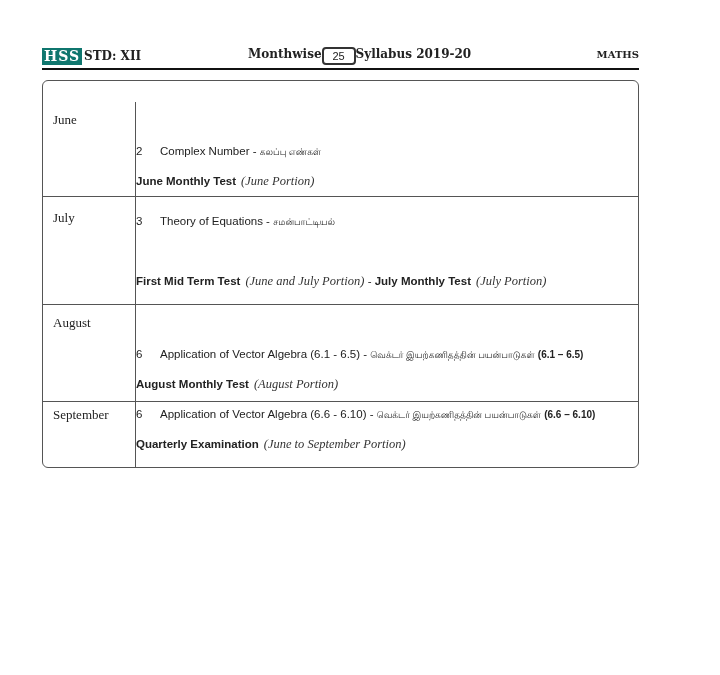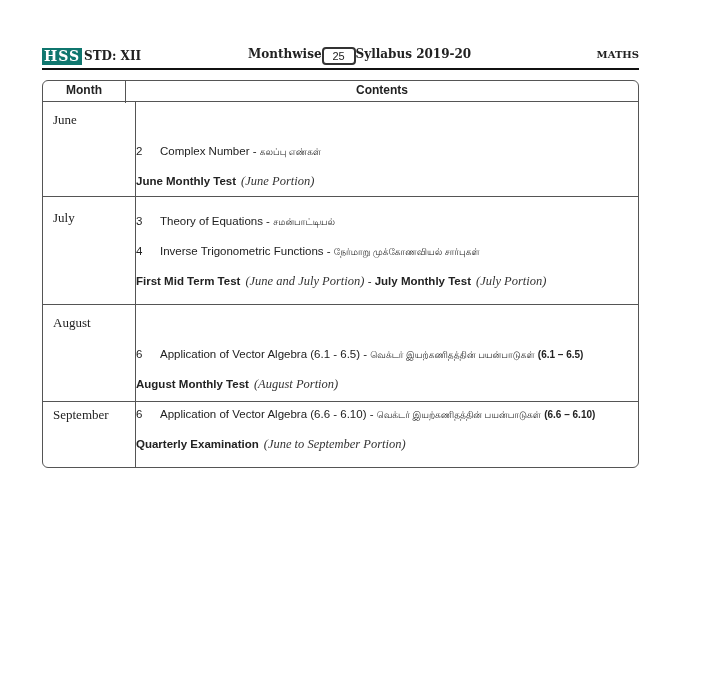--- a/index.html
+++ b/index.html
@@ -35,48 +35,40 @@
   <span class="mid">
     <span>Monthwise</span>
     <span class="pagebox">25</span>
     <span>Syllabus 2019-20</span>
   </span>
   <span class="subject">MATHS</span>
 </div>
 
 <div class="table">
 
-  <div class="row" style="top:0;height:20px;">
-    <div class="c1 th">Month</div>
-    <div class="c2 th">Contents</div>
-  </div>
 
   <div class="row" style="top:21px;height:94px;">
     <div class="c1 month">June</div>
     <div class="c2">
       <div class="line" style="top:43px;">
         <span class="num">2</span><span>Complex Number -</span>
         <span class="tamil">கலப்பு எண்கள்</span>
       </div>
       <div class="line" style="top:72px;">
         <span class="test">June Monthly Test</span><span class="portion">(June Portion)</span>
       </div>
     </div>
   </div>
 
   <div class="row" style="top:116px;height:107px;">
     <div class="c1 month" style="padding-top:13px;">July</div>
     <div class="c2">
       <div class="line" style="top:18px;">
         <span class="num">3</span><span>Theory of Equations -</span>
         <span class="tamil">சமன்பாட்டியல்</span>
-      </div>
-      <div class="line" style="top:48px;">
-        <span class="num">4</span><span>Inverse Trigonometric Functions -</span>
-        <span class="tamil">நேர்மாறு முக்கோணவியல் சார்புகள்</span>
       </div>
       <div class="line" style="top:77px;">
         <span class="test">First Mid Term Test</span><span class="portion">(June and July Portion)</span>
         <span>-</span>
         <span class="test">July Monthly Test</span><span class="portion">(July Portion)</span>
       </div>
     </div>
   </div>
 
   <div class="row" style="top:224px;height:96px;">

